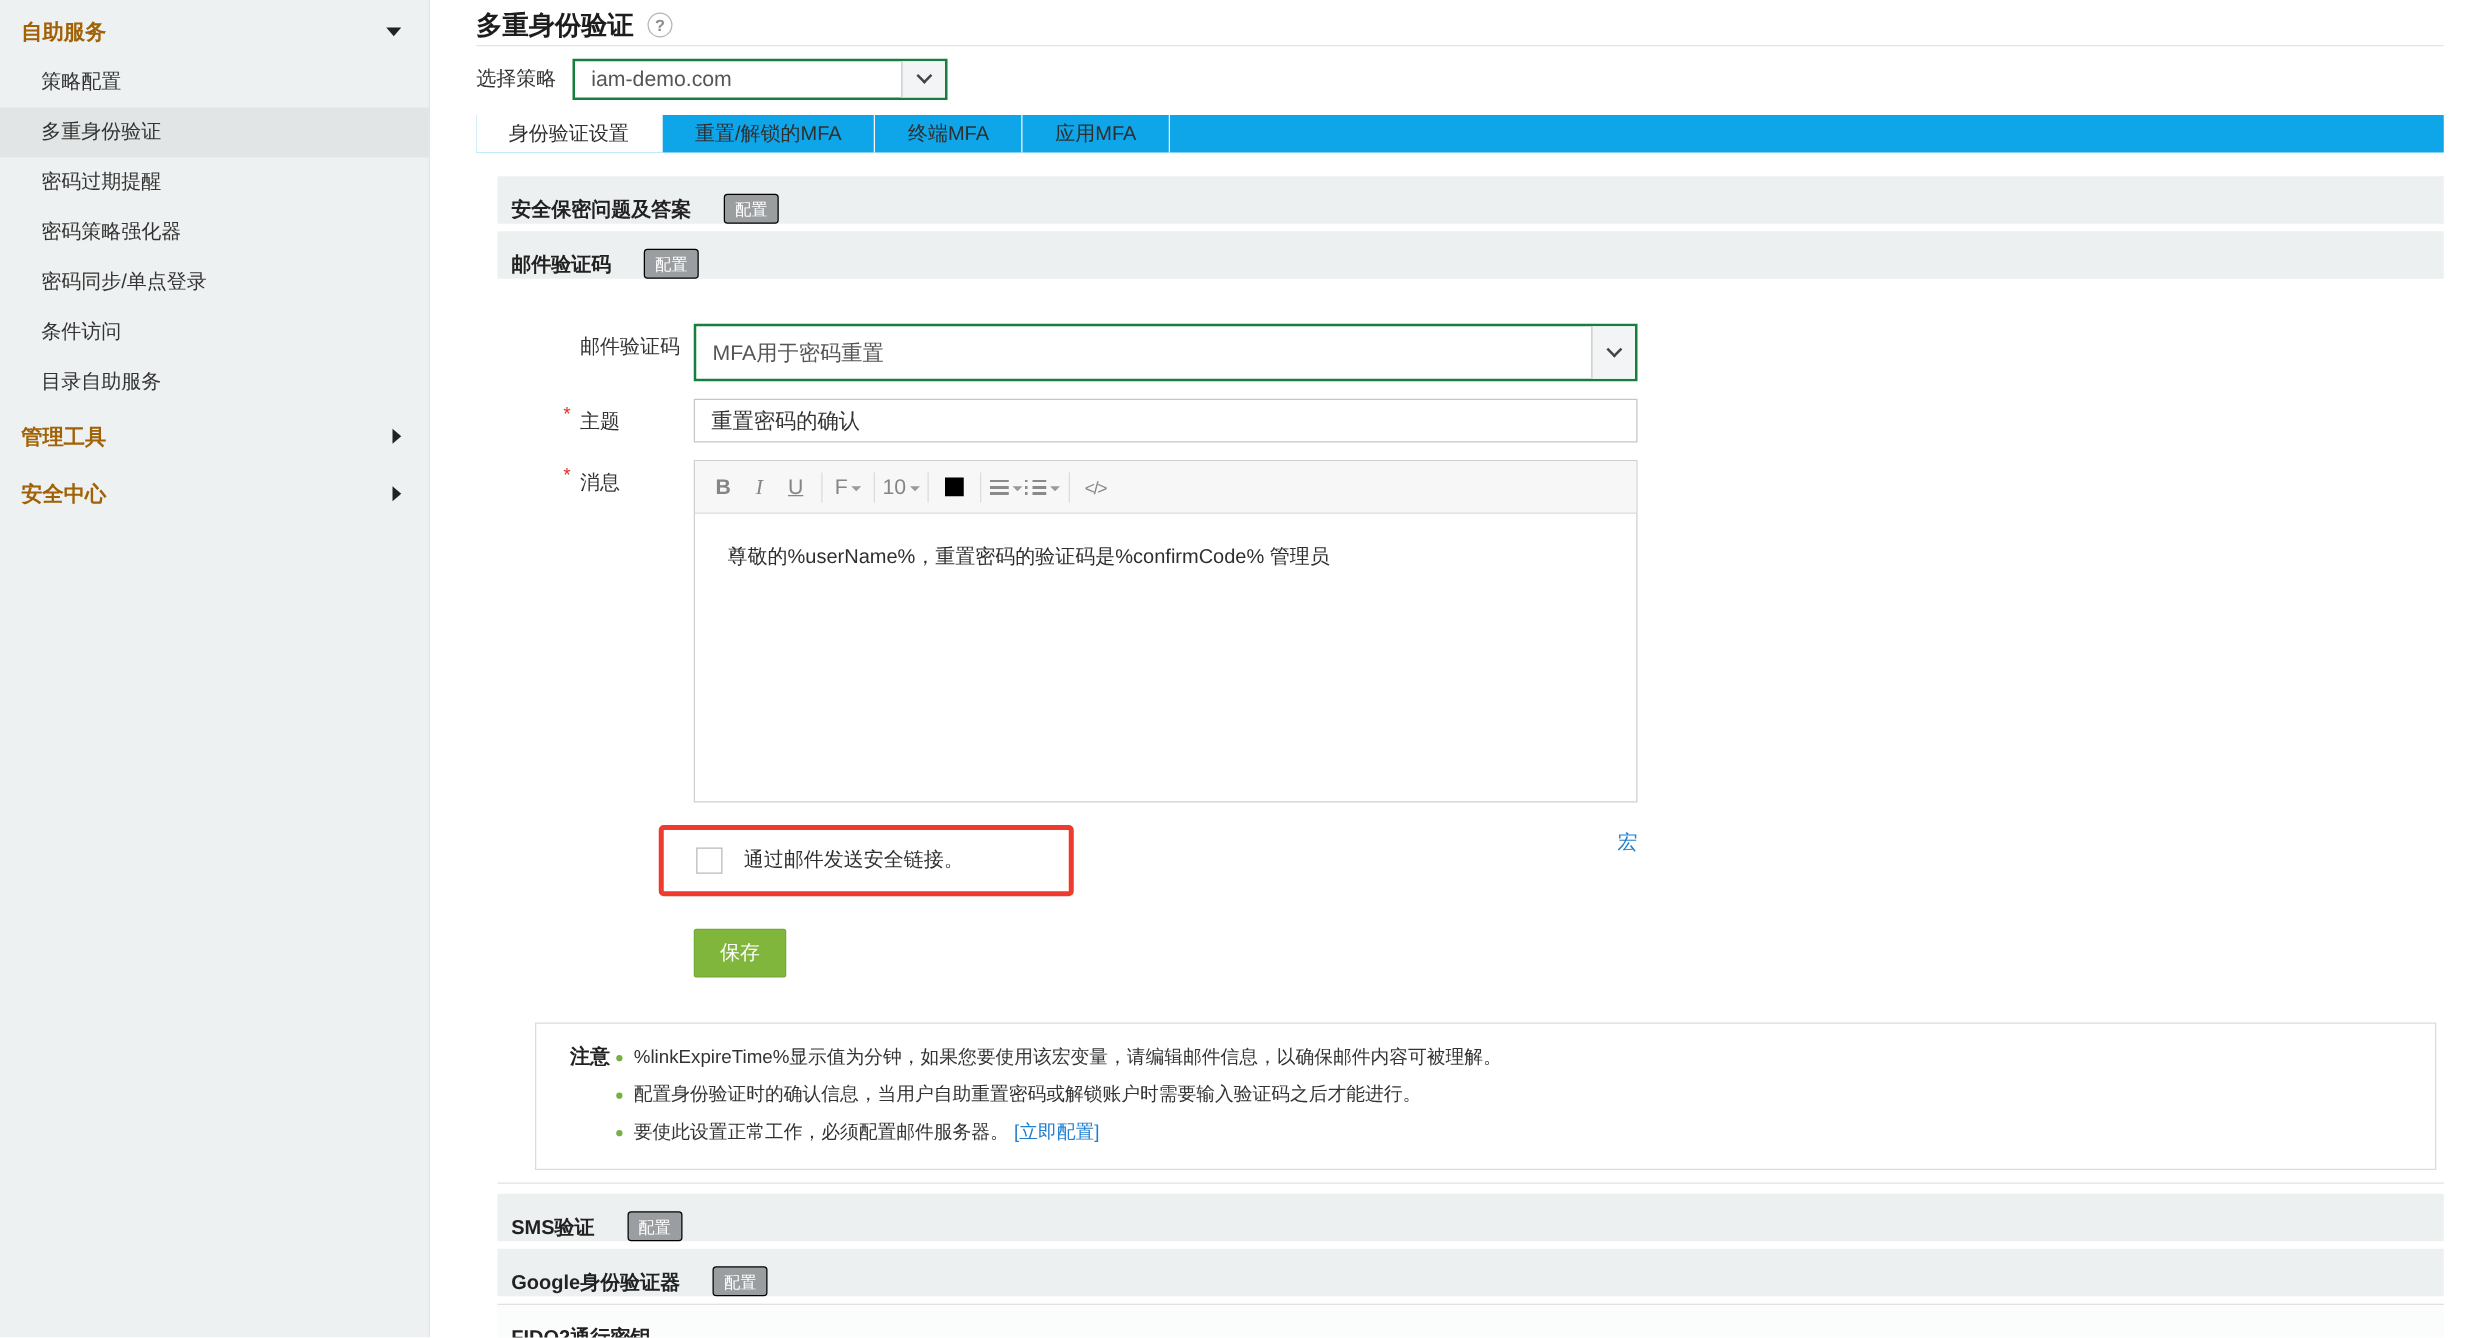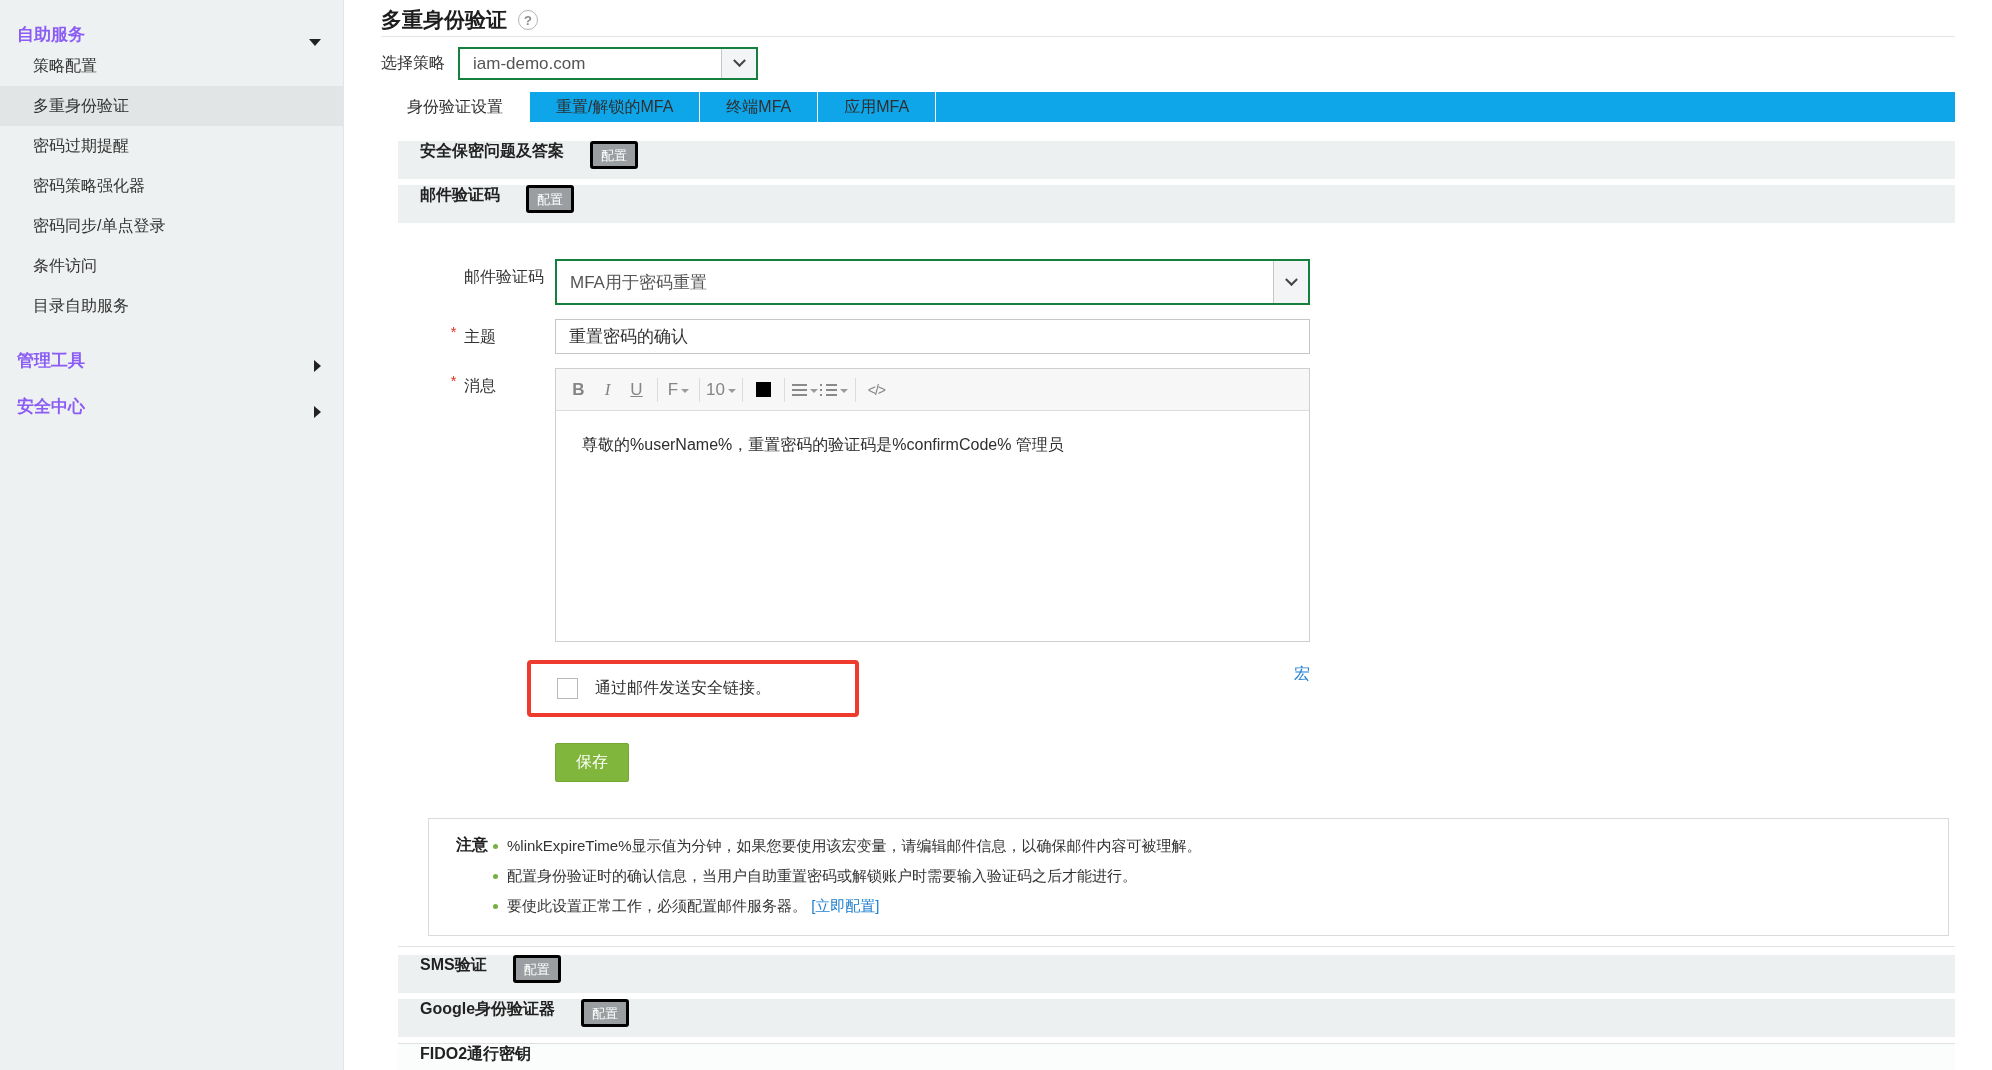--- a/index.html
+++ b/index.html
@@ -2,22 +2,22 @@
 <html><head>
 <meta charset="utf-8">
 <style>
   * { margin:0; padding:0; box-sizing:border-box; }
   html,body { width:1992px; height:1070px; overflow:hidden; background:#fff;
     font-family:"Liberation Sans","DejaVu Sans",sans-serif; color:#333; }
   .app { display:flex; width:1992px; height:1070px; }
 
   
   .sidebar { width:344px; flex-shrink:0; background:#eef1f1; padding-top:4px; border-right:1px solid #e3e6e6; }
-  .side-group { display:flex; align-items:flex-end; justify-content:space-between; height:42px;
-    padding:0 22px 0 17px; font-size:17px; font-weight:bold; color:#8b5cf6; cursor:pointer; }
+  .side-group { display:flex; align-items:center; justify-content:space-between; height:42px;
+    padding:0 22px 0 17px; font-size:17px; font-weight:bold; color:#a16207; cursor:pointer; }
   .grp2 { height:46px; }
   .caret-down { width:0; height:0; border-left:6px solid transparent; border-right:6px solid transparent; border-top:7px solid #222; }
   .caret-right { width:0; height:0; border-top:6px solid transparent; border-bottom:6px solid transparent; border-left:7px solid #222; }
   .side-item { height:40px; line-height:40px; padding-left:33px; font-size:16px; color:#333; cursor:pointer; }
   .side-item.selected { background:#e1e5e5; }
 
   
   .main { flex:1; padding:0 37px; position:relative; }
   .page-head { display:flex; align-items:center; gap:11px; padding-top:6px; height:34px; }
   .page-title { font-size:21px; font-weight:bold; color:#1d1d1d; }
@@ -31,24 +31,24 @@
   .policy-row .select { width:300px; }
   .select-value { flex:1; font-size:17px; color:#555; padding-left:13px; display:flex; align-items:center; overflow:hidden; white-space:nowrap; }
   .select-btn { width:35px; border-left:1px solid #c6c6c6; background:#f3f4f5; display:flex; align-items:center; justify-content:center; cursor:pointer; }
   .chev { width:9px; height:9px; border-right:2px solid #444; border-bottom:2px solid #444; transform:rotate(45deg) translate(-2px,-2px); }
 
   .tabs { display:flex; margin-top:12px; background:#0ea5e9; height:30px; }
   .tab { display:flex; align-items:center; padding:0 26px; font-size:16px; color:#2f2f2f; border-right:1px solid #f6f7f7; cursor:pointer; }
   .tab.active { background:#fff; }
 
   .sections { margin-left:17px; width:1557px; margin-top:19px; }
-  .bar { height:38px; background:#edf0f1; display:flex; align-items:flex-start; padding-left:22px; margin-bottom:6px; }
+  .bar { height:38px; background:#edf0f1; display:flex; align-items:flex-end; padding-left:11px; margin-bottom:6px; }
   .bar-title { font-size:16px; font-weight:bold; color:#222; }
   .badge { margin-left:26px; background:#9a9ea0; color:#fff; font-size:13px; line-height:1;
-    padding:5px 8px 4px; border-radius:3px; border:3px solid #000000; cursor:pointer; }
+    padding:5px 8px 4px; border-radius:3px; border:1px solid #000000; cursor:pointer; }
   .bar-fido { background:#fbfcfc; border-top:1px solid #e0e0e0; margin-bottom:0; }
 
   .email-panel { padding:30px 0 10px 0; border-bottom:1px solid #e2e2e2; margin-bottom:8px; }
   .frow { display:flex; margin-bottom:14px; }
   .flabel { width:157px; padding-left:66px; padding-top:8px; position:relative; font-size:16px; color:#333; }
   .req { position:absolute; left:52px; top:4px; color:#e0301e; font-size:15px; }
   .ffield { width:755px; }
   .ffield .select { width:100%; height:46px; }
   .text-input { width:100%; height:35px; border:1px solid #c6c6c6; font-size:17px; color:#333;
     padding:0 13px; font-family:inherit; outline:none; }

